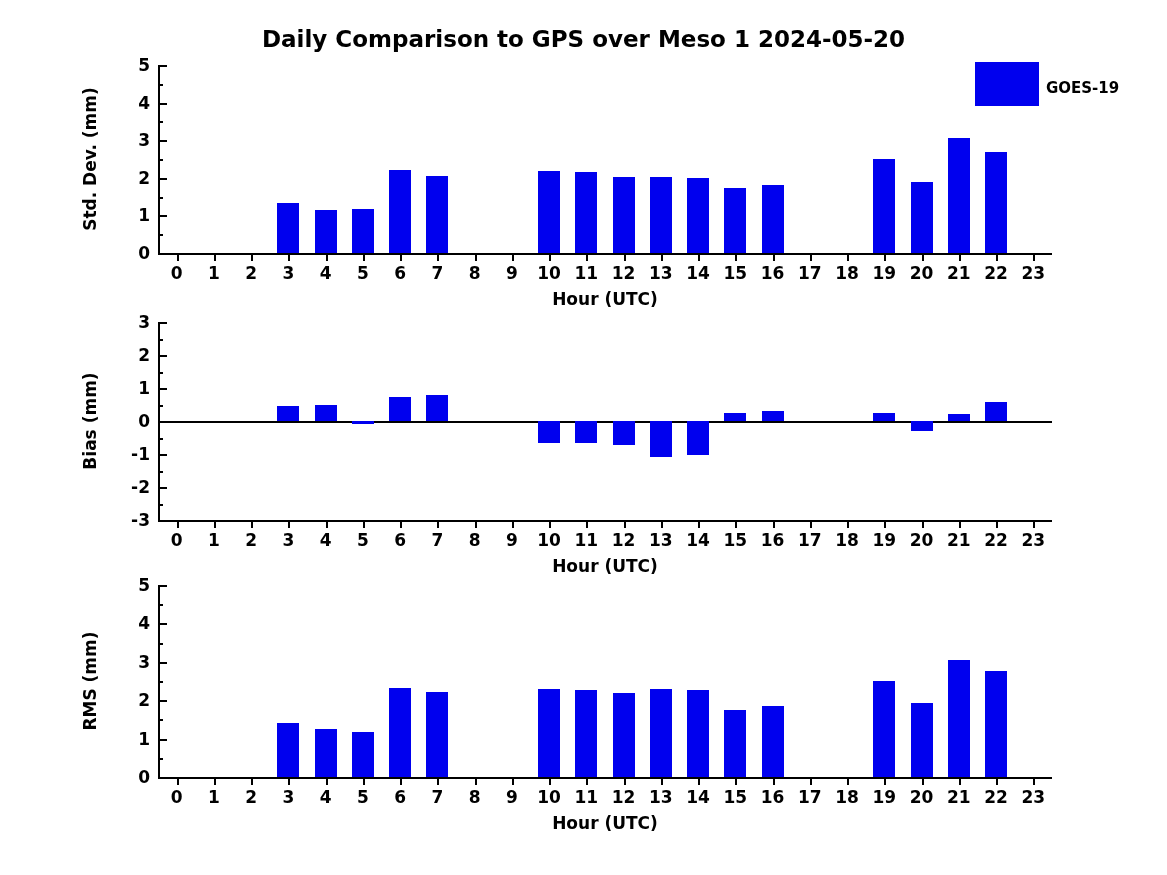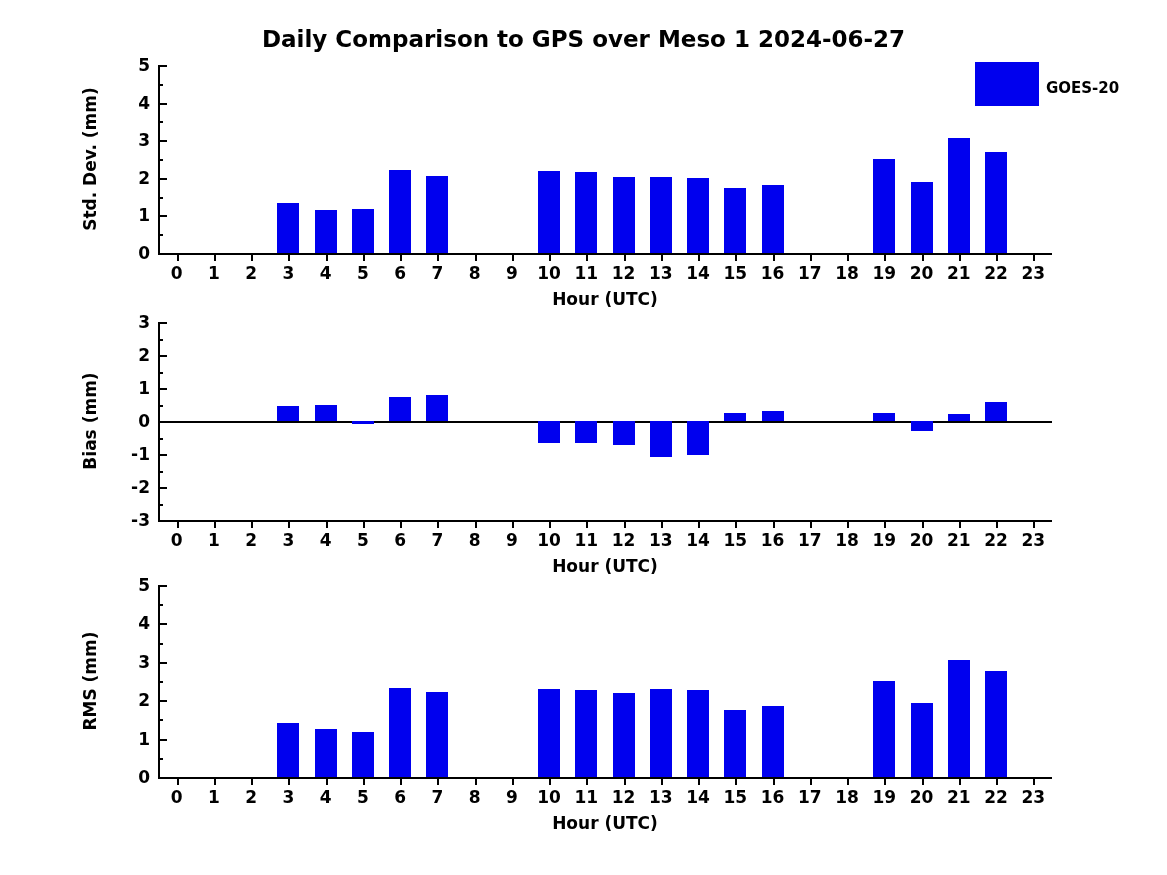--- a/index.html
+++ b/index.html
@@ -117,21 +117,21 @@
     font-weight: bold;
     color: #000;
     white-space: nowrap;
   }
 </style>
 </head>
 <body>
 
 <div class="page">
 
-  <div class="title">Daily Comparison to GPS over Meso 1 2024-06-27</div>
+  <div class="title">Daily Comparison to GPS over Meso 1 2024-05-20</div>
 
   <div class="panel" id="panel-0" style="top: 0px; height: 875px; left: 0px;">
       <div class="axisline-x" style="left: 158px; top: 253px; width: 894px;"></div>
       <div class="axisline-y" style="left: 158px; top: 65px; height: 190px;"></div>
       <div class="tick-y" style="left: 158px; top: 253px;"></div>
       <div class="ylabel-text" style="left: 106px; top: 253px; width: 44px;">0</div>
       <div class="tick-y" style="left: 158px; top: 215.4px;"></div>
       <div class="ylabel-text" style="left: 106px; top: 215.4px; width: 44px;">1</div>
       <div class="tick-y" style="left: 158px; top: 177.8px;"></div>
       <div class="ylabel-text" style="left: 106px; top: 177.8px; width: 44px;">2</div>
@@ -206,21 +206,21 @@
       <div class="bar" style="left: 612.625px; top: 176.672px; width: 22px; height: 76.328px;"></div>
       <div class="bar" style="left: 649.875px; top: 177.048px; width: 22px; height: 75.952px;"></div>
       <div class="bar" style="left: 687.125px; top: 177.8px; width: 22px; height: 75.2px;"></div>
       <div class="bar" style="left: 724.375px; top: 187.952px; width: 22px; height: 65.048px;"></div>
       <div class="bar" style="left: 761.625px; top: 184.568px; width: 22px; height: 68.432px;"></div>
       <div class="bar" style="left: 873.375px; top: 159.376px; width: 22px; height: 93.624px;"></div>
       <div class="bar" style="left: 910.625px; top: 181.56px; width: 22px; height: 71.44px;"></div>
       <div class="bar" style="left: 947.875px; top: 138.32px; width: 22px; height: 114.68px;"></div>
       <div class="bar" style="left: 985.125px; top: 152.232px; width: 22px; height: 100.768px;"></div>
       <div class="legend-swatch" style="left: 975px; top: 62px; width: 64px; height: 44px;"></div>
-      <div class="legend-label" style="left: 1046px; top: 79px;">GOES-20</div>
+      <div class="legend-label" style="left: 1046px; top: 79px;">GOES-19</div>
     </div>
   <div class="panel" id="panel-1" style="top: 0px; height: 875px; left: 0px;">
       <div class="axisline-x" style="left: 158px; top: 520px; width: 894px;"></div>
       <div class="axisline-y" style="left: 158px; top: 322px; height: 200px;"></div>
       <div class="zeroline" style="left: 158px; top: 421px; width: 894px;"></div>
       <div class="tick-y" style="left: 158px; top: 520px;"></div>
       <div class="ylabel-text" style="left: 106px; top: 520px; width: 44px;">-3</div>
       <div class="tick-y" style="left: 158px; top: 487px;"></div>
       <div class="ylabel-text" style="left: 106px; top: 487px; width: 44px;">-2</div>
       <div class="tick-y" style="left: 158px; top: 454px;"></div>

